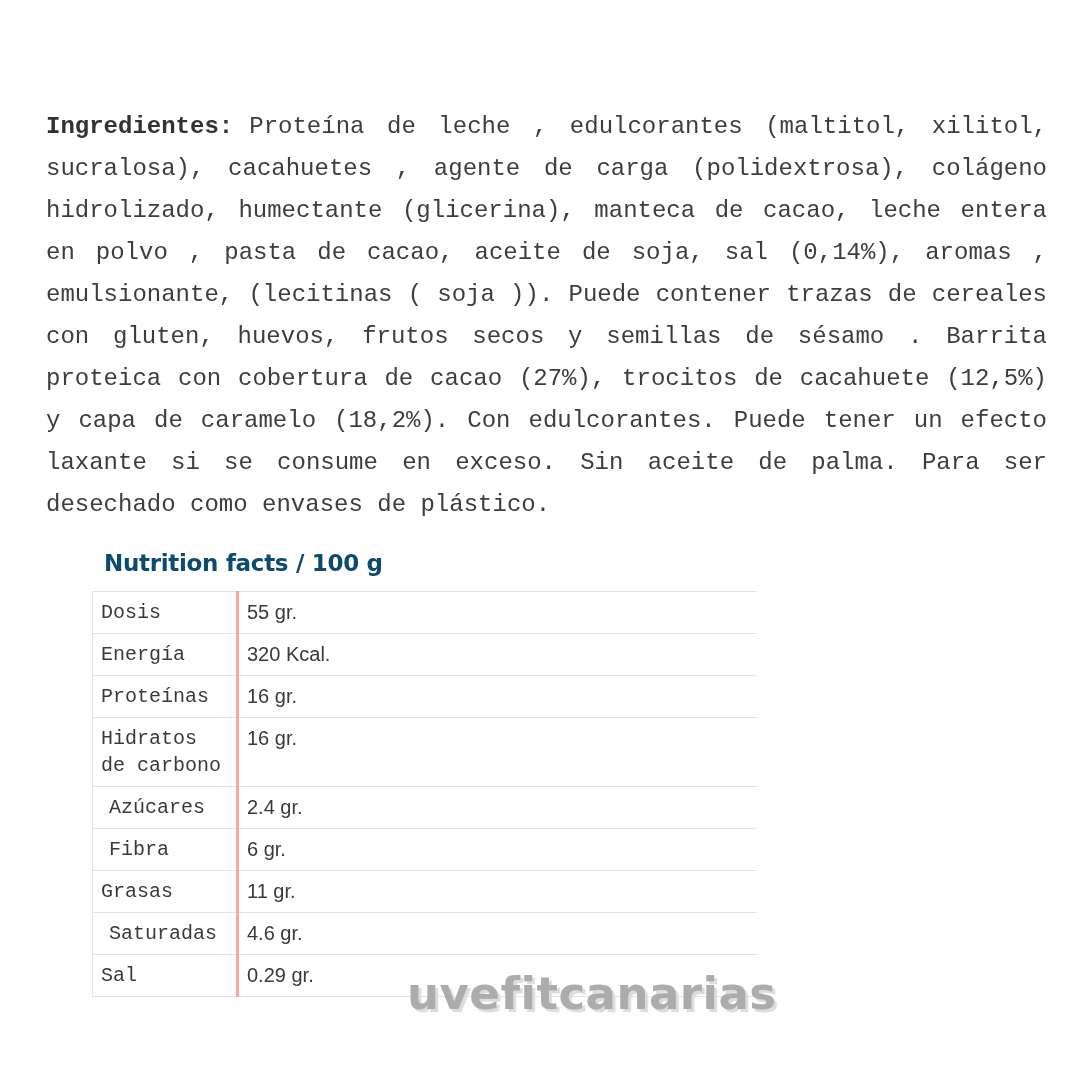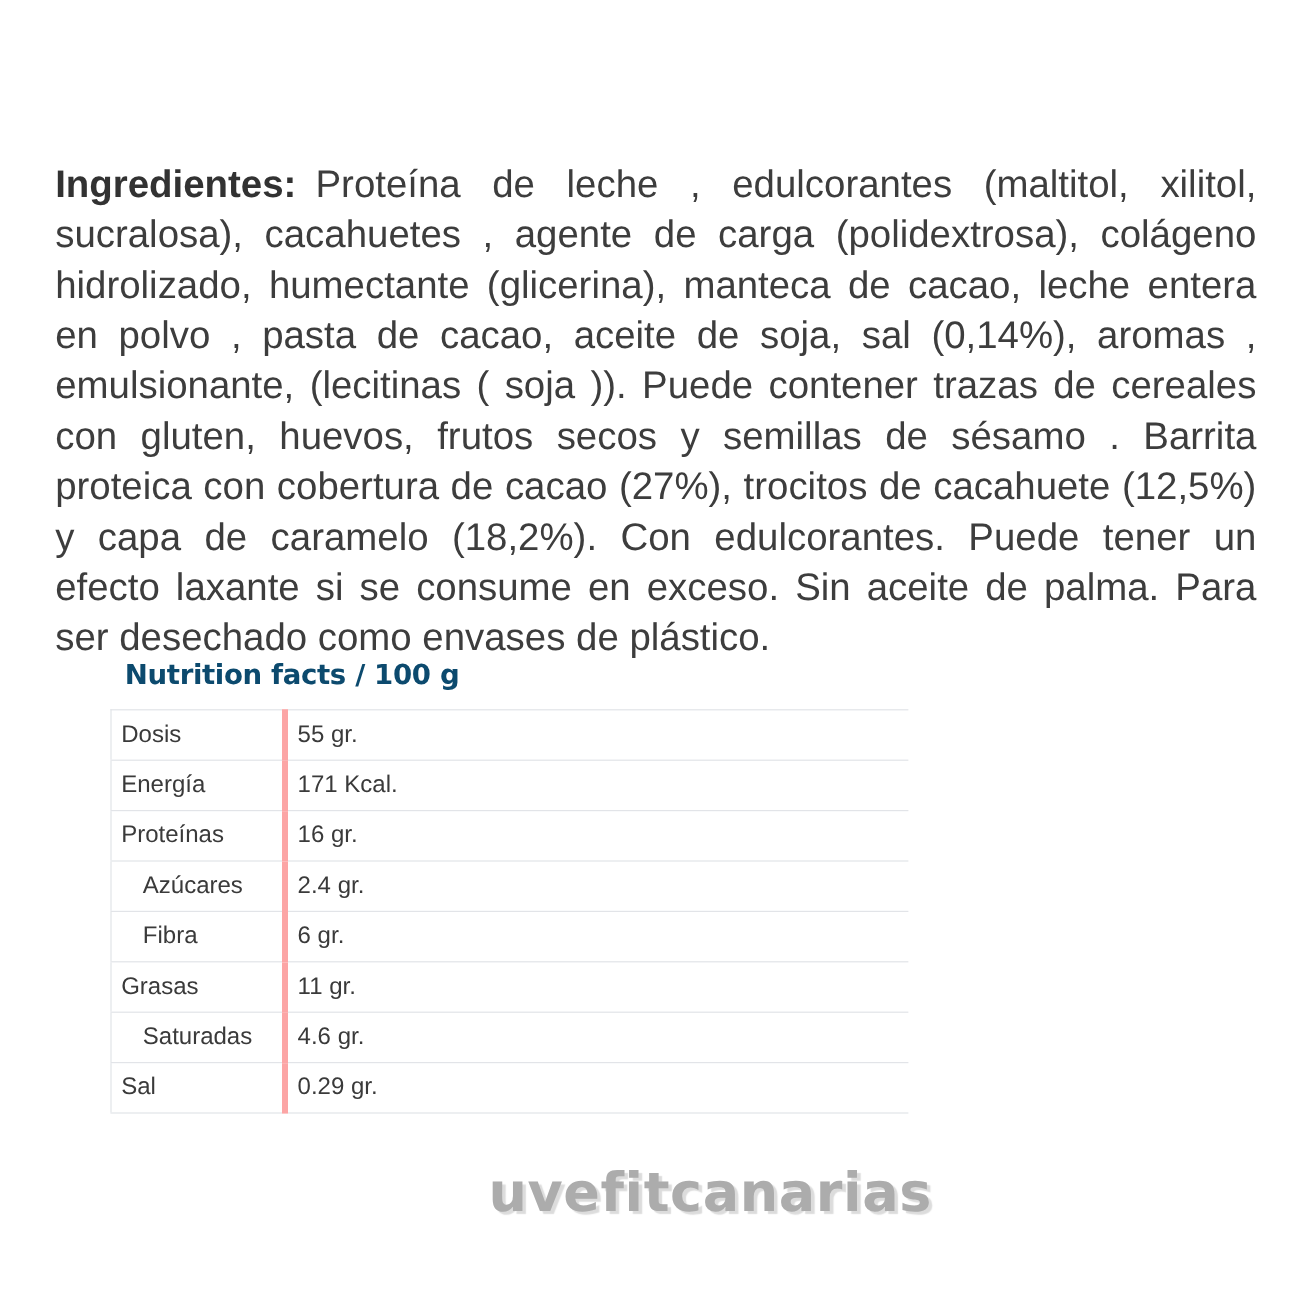--- a/index.html
+++ b/index.html
@@ -6,26 +6,27 @@
   body {
     width: 1080px; height: 1080px;
     background: #ffffff;
     font-family: "Liberation Sans", sans-serif;
     position: relative;
     overflow: hidden;
   }
 
   .ingredients {
     position: absolute;
-    left: 46px; top: 100px;
+    left: 46px; top: 82px;
     width: 1001px;
-    font-size: 32px;
+    font-size: 24px;
     line-height: 42px;
     text-align: justify;
     color: #3d3d3d;
+    font-family: Liberation Mono, monospace;
   }
   .ingredients .lead {
     font-weight: bold;
     color: #323232;
     margin-right: 16px;
   }
 
   .nutrition-title {
     position: absolute;
     left: 104px; top: 550px;
@@ -48,24 +49,25 @@
   table.nutrition td {
     border-bottom: 1px solid #e2e4e8;
     padding: 7px 8px;
     font-size: 20px;
     line-height: 27px;
     color: #3a3a3a;
     vertical-align: top;
     word-wrap: break-word;
   }
   table.nutrition td.label {
-    border-right: 5px solid #fca5a5;
+    border-right: 3px solid #fca5a5;
+    font-family: Liberation Mono, monospace;
   }
   table.nutrition td.label.indent {
-    padding-left: 26px;
+    padding-left: 16px;
   }
 
   .watermark {
     position: absolute;
     left: 407px; top: 967px;
     font-size: 45px;
     font-weight: bold;
     color: #acacac;
     letter-spacing: 0.5px;
     text-shadow: 3px 3px 1px #dcdcdc;
@@ -85,24 +87,28 @@
     <col style="width:145px">
     <col style="width:519px">
   </colgroup>
   <tbody>
       <tr>
         <td class="label">Dosis</td>
         <td class="value">55 gr.</td>
       </tr>
       <tr>
         <td class="label">Energía</td>
-        <td class="value">171 Kcal.</td>
+        <td class="value">320 Kcal.</td>
       </tr>
       <tr>
         <td class="label">Proteínas</td>
+        <td class="value">16 gr.</td>
+      </tr>
+      <tr>
+        <td class="label">Hidratos de carbono</td>
         <td class="value">16 gr.</td>
       </tr>
       <tr>
         <td class="label indent">Azúcares</td>
         <td class="value">2.4 gr.</td>
       </tr>
       <tr>
         <td class="label indent">Fibra</td>
         <td class="value">6 gr.</td>
       </tr>

